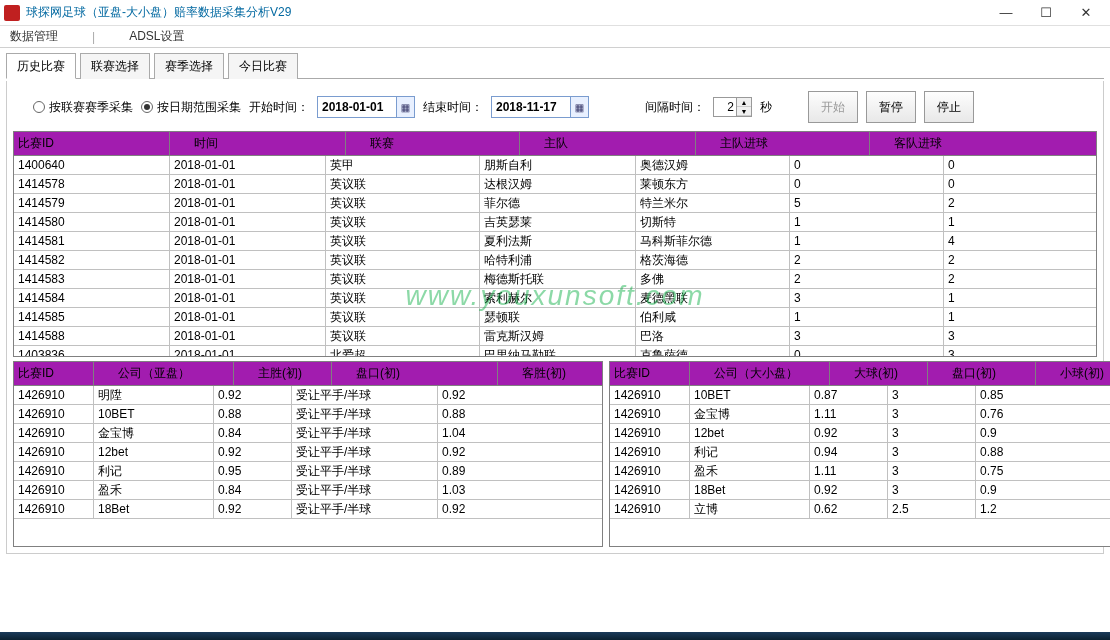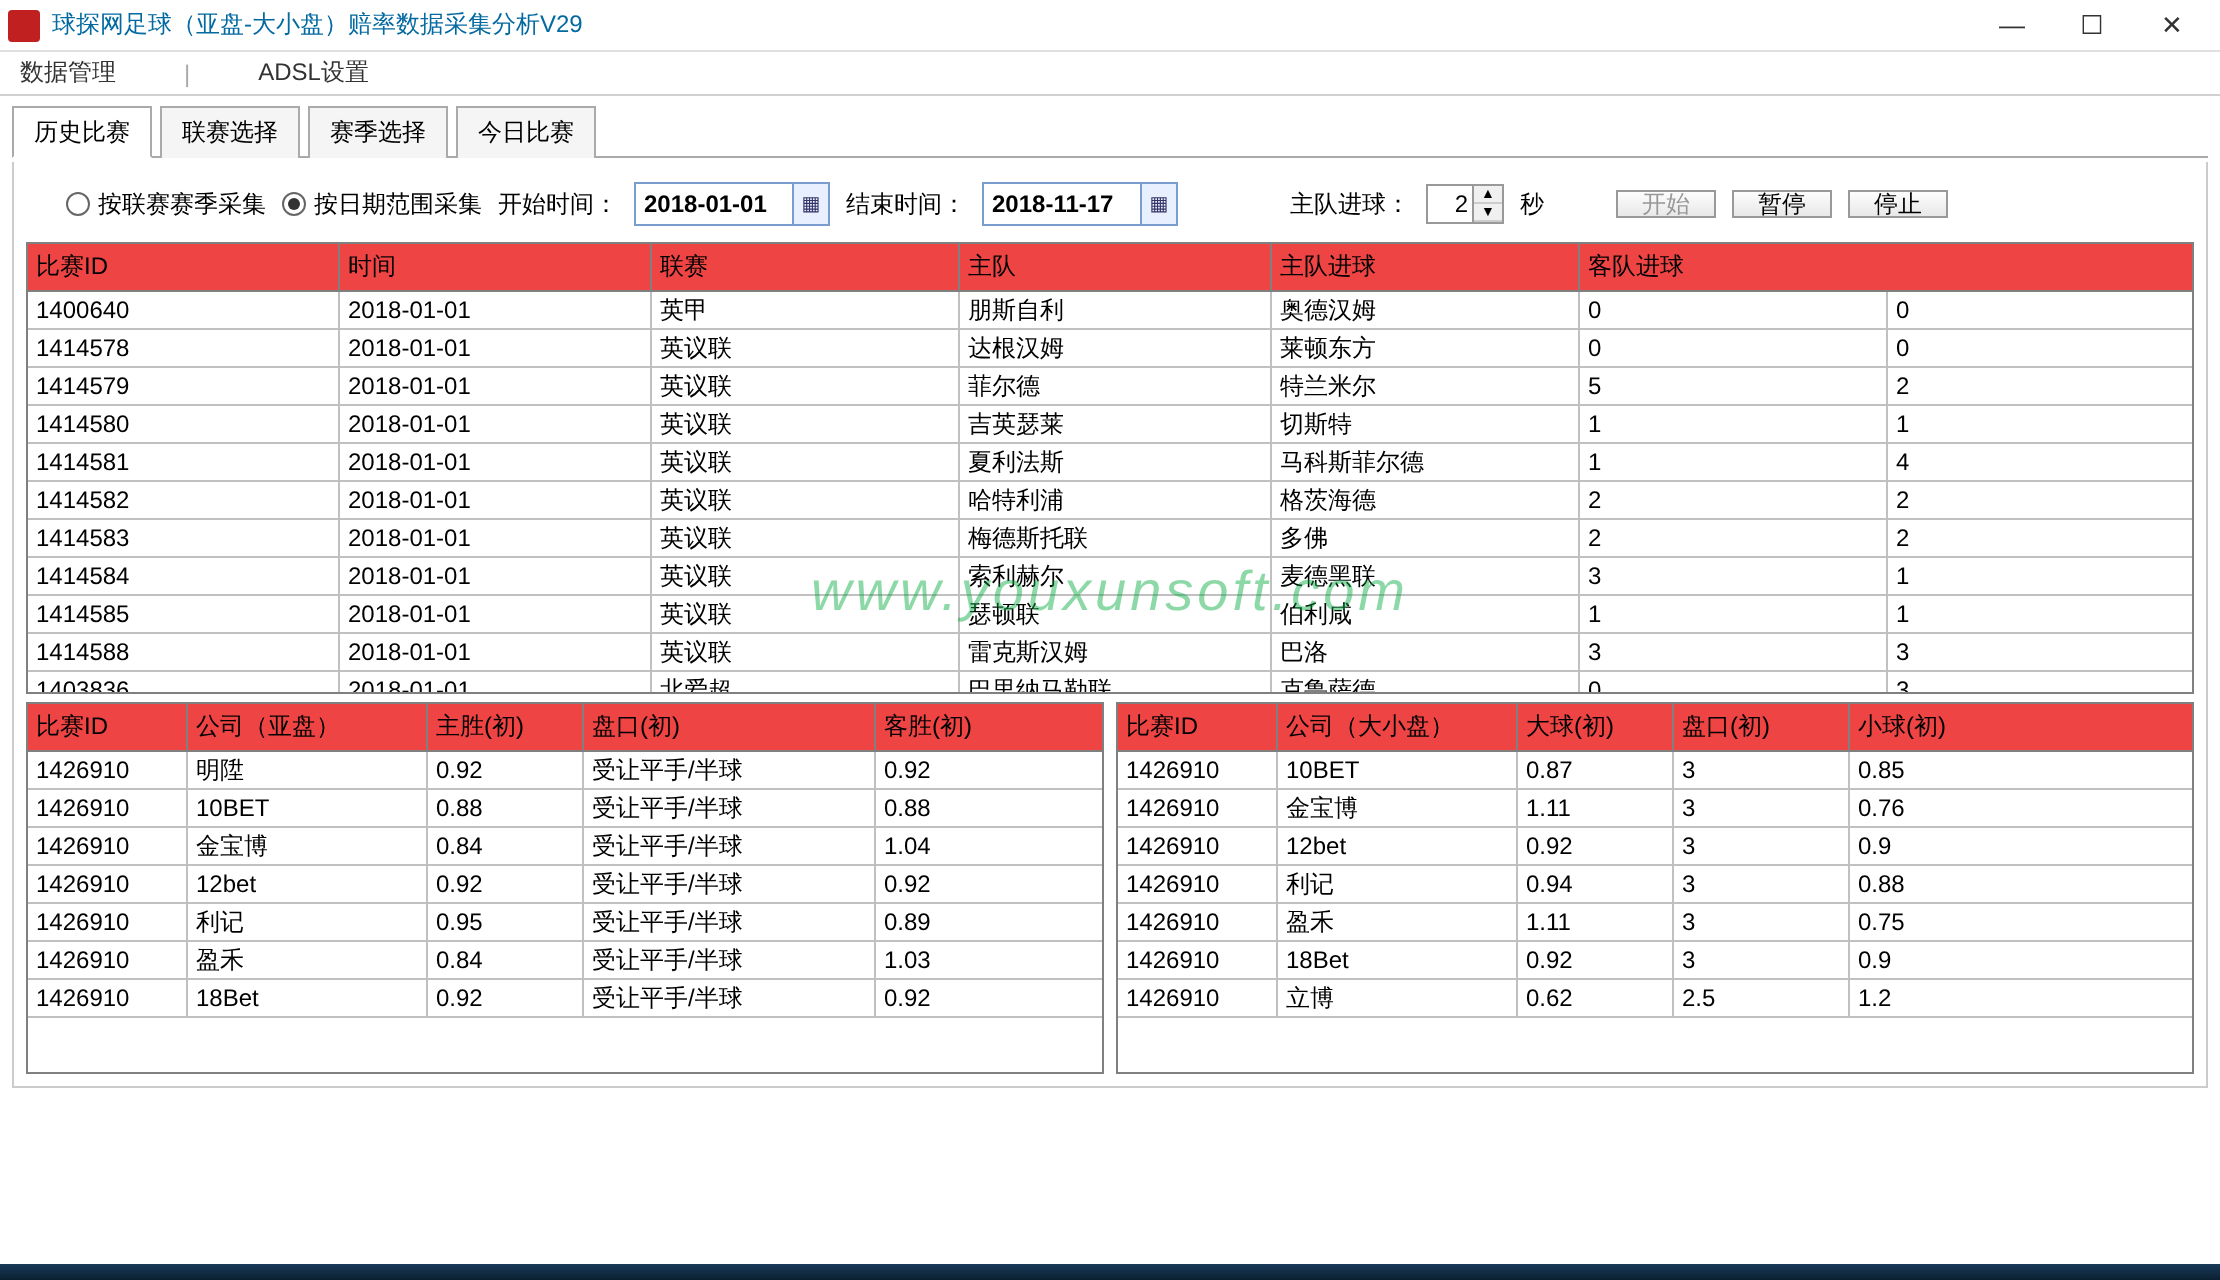--- a/index.html
+++ b/index.html
@@ -21,24 +21,24 @@
 .radio { display: inline-flex; align-items: center; gap: 4px; }
 .radio-dot { width: 12px; height: 12px; border: 1px solid #666; border-radius: 50%; display: inline-flex; align-items: center; justify-content: center; background:#fff;}
 .radio-dot.sel::after { content:''; width: 6px; height: 6px; background: #333; border-radius: 50%; }
 .datebox { display: inline-flex; align-items: center; border: 1px solid #7a9ccf; background: #fff; height: 22px; }
 .datebox input { border: none; width: 78px; font-size: 12px; padding: 0 4px; font-weight: bold; outline:none;}
 .datebox .cal { width: 18px; height: 20px; background: #e8f0ff; border-left: 1px solid #7a9ccf; display:flex;align-items:center;justify-content:center;font-size:10px;color:#336;}
 .spin { display:inline-flex; border:1px solid #999; height:20px; align-items:center;}
 .spin input{border:none;width:22px;text-align:right;font-size:12px;padding:0 2px;outline:none;}
 .spin .arrows{display:flex;flex-direction:column;border-left:1px solid #999;}
 .spin .arrows span{height:9px;width:14px;font-size:7px;line-height:9px;text-align:center;background:#f0f0f0;border-bottom:1px solid #ccc;}
-.btn { min-width: 50px; height: 14px; padding: 0 12px; background: linear-gradient(#fdfdfd,#e8e8e8); border: 1px solid #999; font-size: 12px; display:inline-flex;align-items:center;justify-content:center;}
+.btn { min-width: 50px; height: 32px; padding: 0 12px; background: linear-gradient(#fdfdfd,#e8e8e8); border: 1px solid #999; font-size: 12px; display:inline-flex;align-items:center;justify-content:center;}
 .btn.dis { color: #999; }
 .grid { border: 1px solid #808080; background:#fff; position: relative;}
-.grid-head { display: flex; background: #ef4444; border-bottom: 1px solid #808080; }
+.grid-head { display: flex; background: #a21caf; border-bottom: 1px solid #808080; gap: 20px; }
 .grid-head .cell { border-right: 1px solid #808080; padding: 3px 4px; font-size: 12px; overflow:hidden; white-space:nowrap;}
 .grid-head .cell:last-child{border-right:none;}
 .grid-body { overflow-y: scroll; }
 .grid-row { display: flex; border-bottom: 1px solid #c0c0c0; }
 .grid-row .cell { border-right: 1px solid #c0c0c0; padding: 1px 4px; font-size: 12px; overflow:hidden; white-space:nowrap; height:18px; line-height:16px;}
 .grid-row .cell:last-child{border-right:none;}
 .grid-main .grid-body { height: 200px; }
 .bottom-grids { display: flex; gap: 6px; margin-top: 4px; }
 .bottom-grids .grid { flex: 1; }
 .bottom-grids .grid-body { height: 160px; }
@@ -92,21 +92,21 @@
       <span class="datebox">
           <input value="2018-01-01" style="">
           <span class="cal">▦</span>
         </span>
       <span>结束时间：</span>
       <span class="datebox">
           <input value="2018-11-17" style="">
           <span class="cal">▦</span>
         </span>
       <span style="width:40px"></span>
-      <span>主队进球：</span>
+      <span>间隔时间：</span>
       <span class="spin">
           <input value="2" style="">
           <span class="arrows">
             <span>▲</span>
             <span>▼</span>
           </span>
         </span>
       <span>秒</span>
       <span style="width:20px"></span>
       <span class="btn dis">开始</span>

